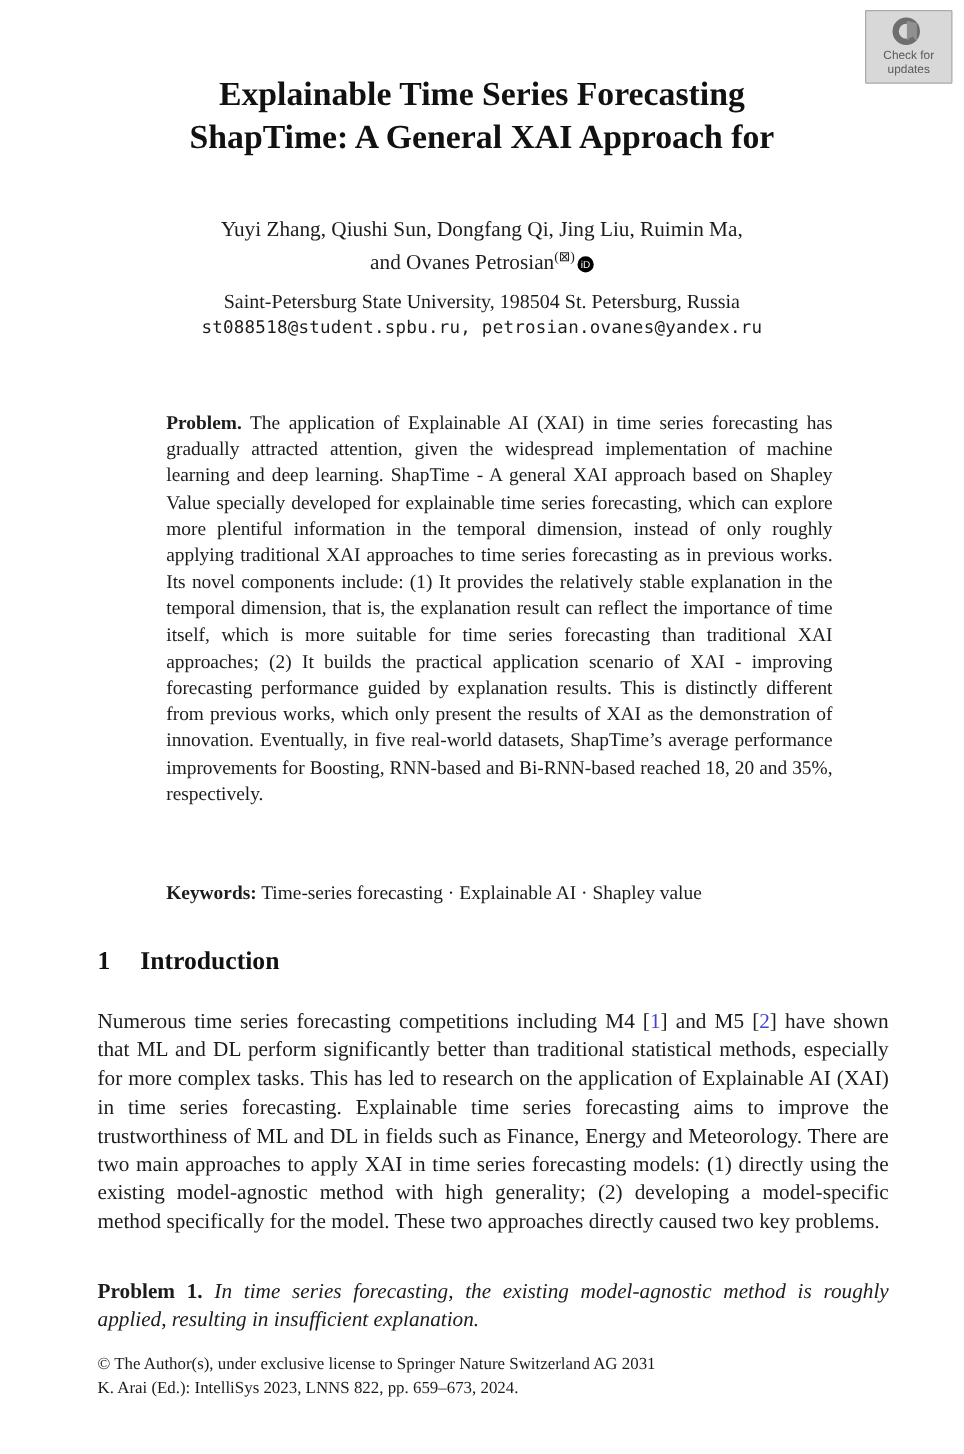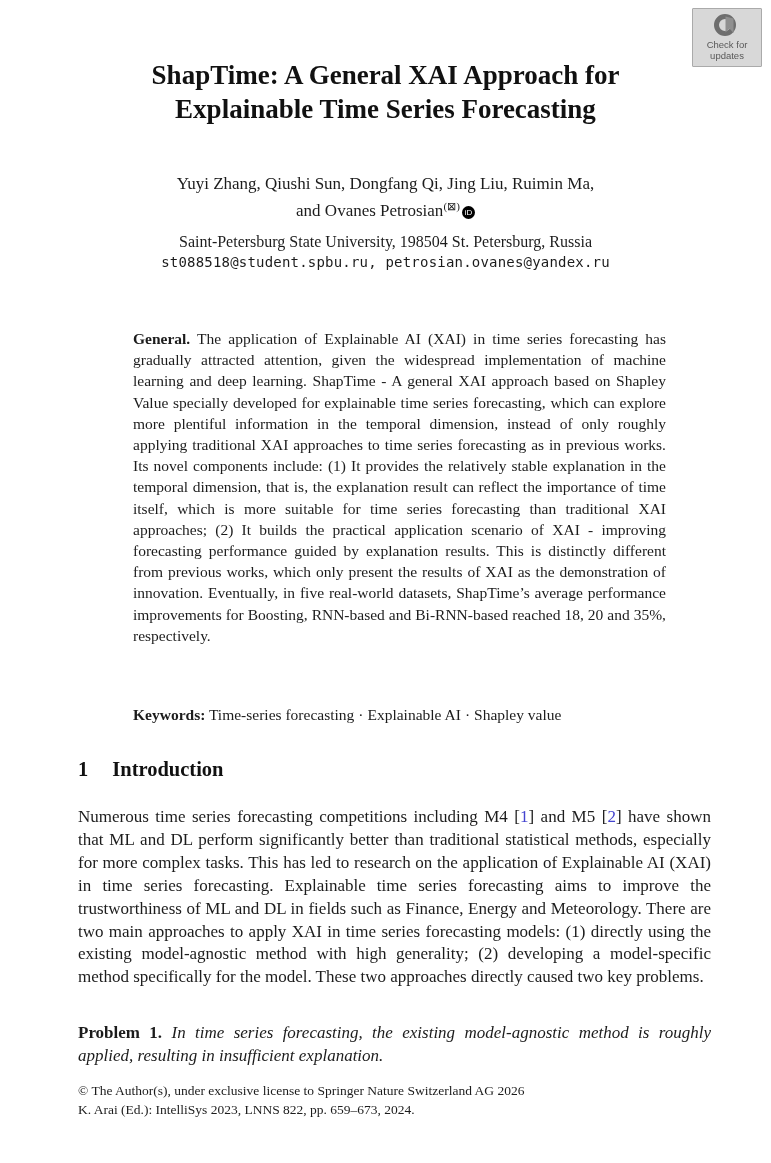--- a/index.html
+++ b/index.html
@@ -117,36 +117,36 @@
       <circle cx="13" cy="13" r="8.5" fill="none" stroke="#6e6e6e" stroke-width="5"></circle>
       <path d="M13.5 4.5 L21.5 6.5 L21.5 21 L17.5 16.5 L13.5 20.5 Z" fill="#909090"></path>
     </svg>
     <div class="badge-text">
       <div>Check for</div>
       <div>updates</div>
     </div>
   </div>
 
   <div class="title">
+    <div>Explainable Time Series Forecasting</div>
     <div>ShapTime: A General XAI Approach for</div>
-    <div>Explainable Time Series Forecasting</div>
   </div>
 
   <div class="authors">
     <div>Yuyi Zhang, Qiushi Sun, Dongfang Qi, Jing Liu, Ruimin Ma,</div>
     <div>
       <span>and Ovanes Petrosian</span><span class="sup-env">(⊠)</span><span class="orcid">iD</span>
     </div>
   </div>
 
   <div class="affiliation">Saint-Petersburg State University, 198504 St. Petersburg, Russia</div>
   <div class="emails">st088518@student.spbu.ru, petrosian.ovanes@yandex.ru</div>
 
   <div class="abstract">
-    <b>General.</b>
+    <b>Problem.</b>
     <span>The application of Explainable AI (XAI) in time series forecasting has gradually attracted attention, given the widespread implementation of machine learning and deep learning. ShapTime - A general XAI approach based on Shapley Value specially developed for explainable time series forecasting, which can explore more plentiful information in the temporal dimension, instead of only roughly applying traditional XAI approaches to time series forecasting as in previous works. Its novel components include: (1) It provides the relatively stable explanation in the temporal dimension, that is, the explanation result can reflect the importance of time itself, which is more suitable for time series forecasting than traditional XAI approaches; (2) It builds the practical application scenario of XAI - improving forecasting performance guided by explanation results. This is distinctly different from previous works, which only present the results of XAI as the demonstration of innovation. Eventually, in five real-world datasets, ShapTime’s average performance improvements for Boosting, RNN-based and Bi-RNN-based reached 18, 20 and 35%, respectively.</span>
   </div>
 
   <div class="keywords">
     <b>Keywords:</b>
     <span>Time-series forecasting</span><span class="kw-sep">·</span><span>Explainable AI</span><span class="kw-sep">·</span><span>Shapley value</span>
   </div>
 
   <div class="section-heading">
     <span class="section-number">1</span><span>Introduction</span>
@@ -155,17 +155,17 @@
   <div class="intro">
     <span>Numerous time series forecasting competitions including M4 [</span><span class="cite">1</span><span>] and M5 [</span><span class="cite">2</span><span>] have shown that ML and DL perform significantly better than traditional statistical methods, especially for more complex tasks. This has led to research on the application of Explainable AI (XAI) in time series forecasting. Explainable time series forecasting aims to improve the trustworthiness of ML and DL in fields such as Finance, Energy and Meteorology. There are two main approaches to apply XAI in time series forecasting models: (1) directly using the existing model-agnostic method with high generality; (2) developing a model-specific method specifically for the model. These two approaches directly caused two key problems.</span>
   </div>
 
   <div class="problem">
     <b>Problem 1.</b>
     <span class="ital">In time series forecasting, the existing model-agnostic method is roughly applied, resulting in insufficient explanation.</span>
   </div>
 
   <div class="footer">
-    <div>© The Author(s), under exclusive license to Springer Nature Switzerland AG 2026</div>
+    <div>© The Author(s), under exclusive license to Springer Nature Switzerland AG 2031</div>
     <div>K. Arai (Ed.): IntelliSys 2023, LNNS 822, pp. 659–673, 2024.</div>
   </div>
 
 </div>
 
 </body></html>

